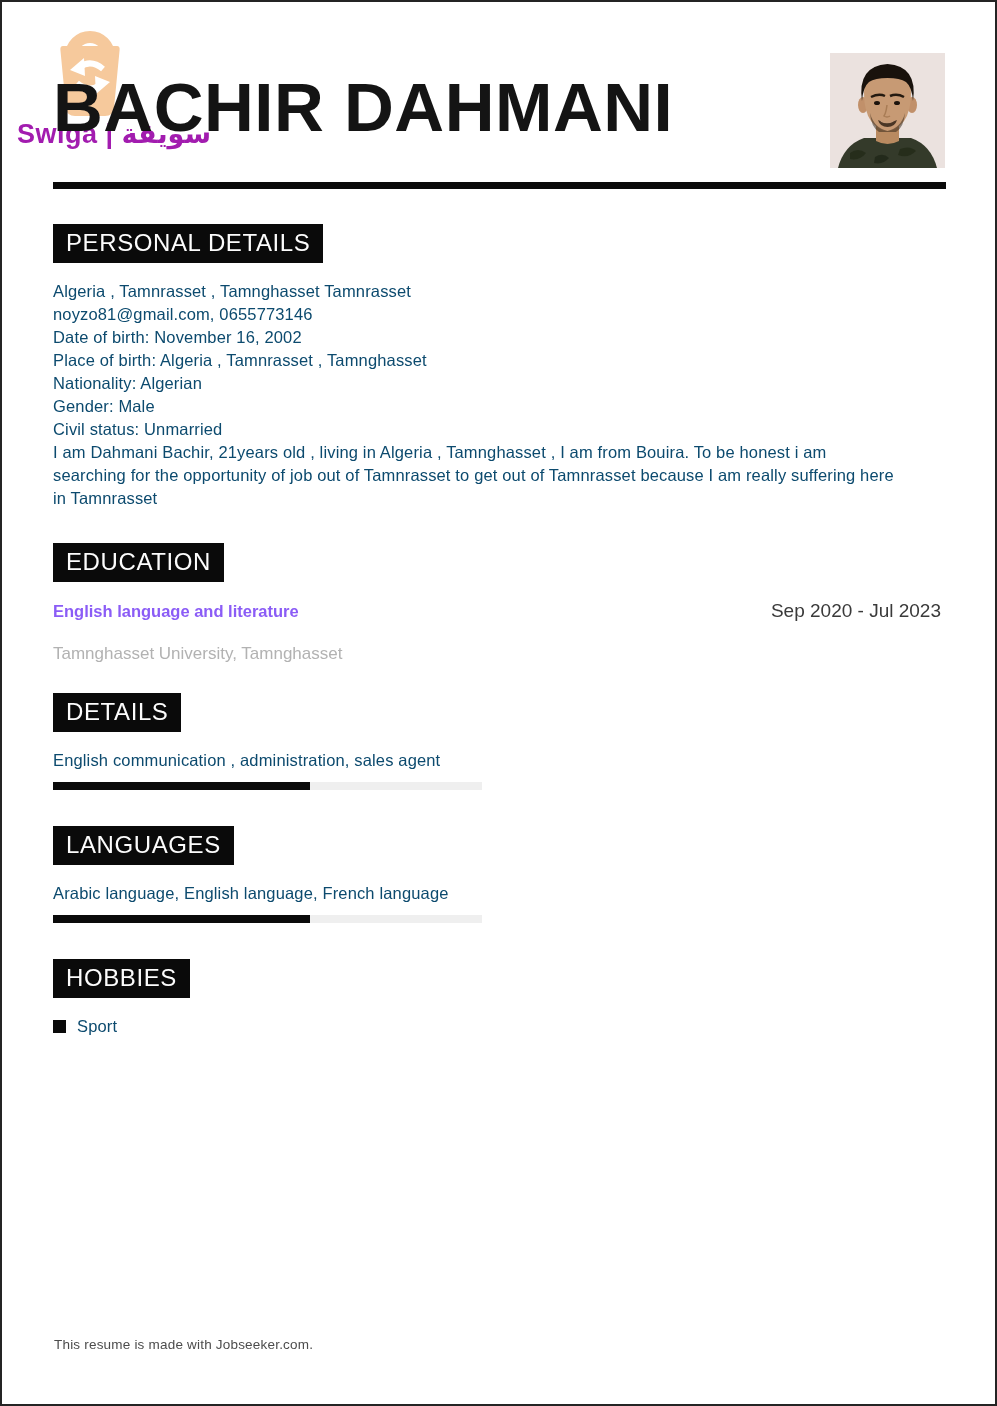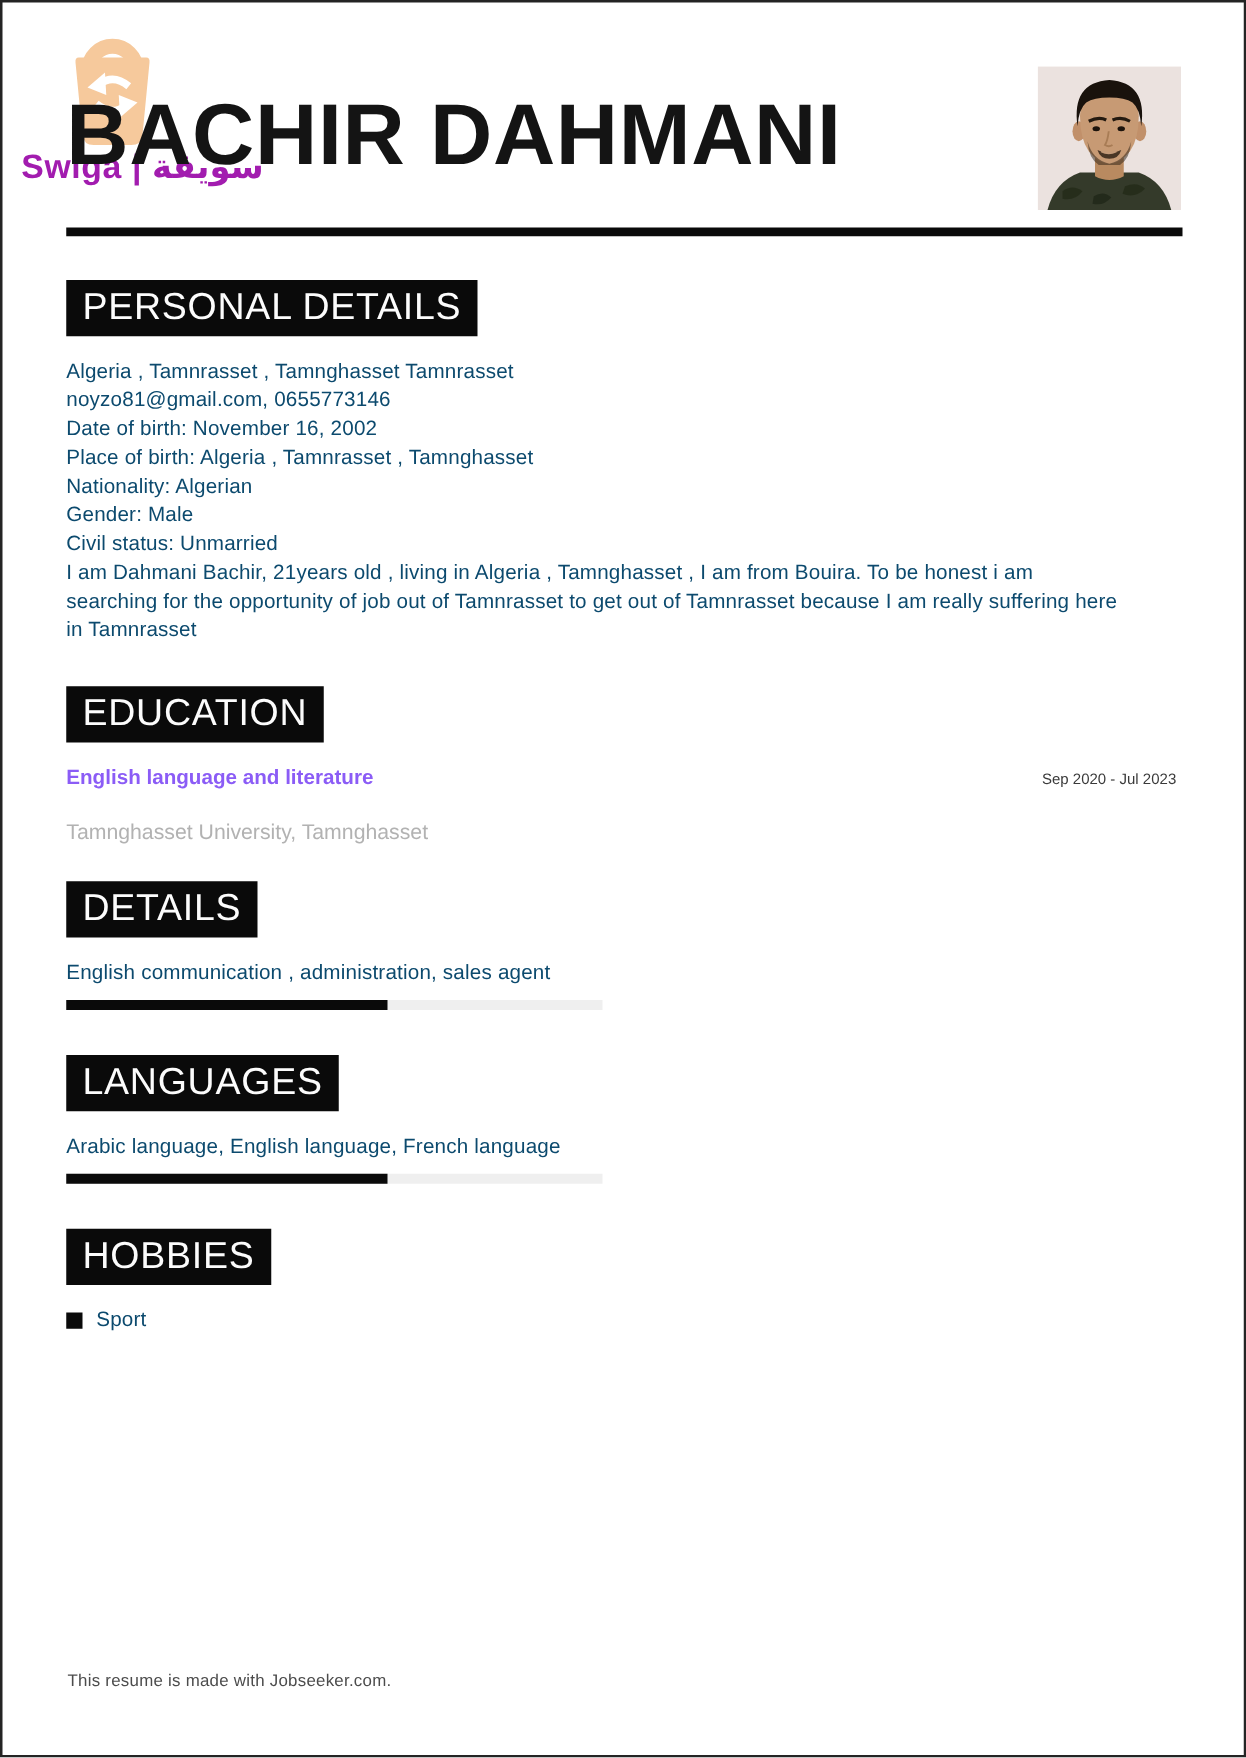--- a/index.html
+++ b/index.html
@@ -34,40 +34,40 @@
   .photo-frame { position: absolute; left: 828px; top: 51px; width: 115px; height: 115px; overflow: hidden; }
 
   .divider-bar { position: absolute; left: 51px; top: 180px; width: 893px; height: 7px; background: #0a0a0a; }
 
   
   .content { padding: 0 54px 0 51px; }
 
   .section-heading {
     display: inline-block;
     background: #0a0a0a; color: #fcfcfc;
-    font-size: 30px; font-weight: 400; line-height: 1;
+    font-size: 24px; font-weight: 400; line-height: 1;
     padding: 7px 13px 8px 13px;
     letter-spacing: 0.6px;
     margin: 0 0 17px 0;
   }
   .section { margin: 0; }
   .sec-education { margin-top: 33px; }
   .sec-skills    { margin-top: 28px; }
   .sec-languages { margin-top: 36px; }
   .sec-hobbies   { margin-top: 36px; }
 
   .detail-line, .summary-text, .wrap-text, .hobby-label {
     font-size: 16.5px; line-height: 23px; color: #0c4a6e; letter-spacing: 0.15px;
   }
   .summary-text { max-width: 845px; }
   .wrap-text { max-width: 410px; }
 
   .edu-row { display: flex; justify-content: space-between; align-items: baseline; width: 100%; }
   .edu-degree { font-size: 16.5px; line-height: 23px; font-weight: bold; color: #8b5cf6; }
-  .edu-dates  { font-size: 12px; line-height: 23px; color: #3a3a3a; }
+  .edu-dates  { font-size: 19px; line-height: 23px; color: #3a3a3a; }
   .edu-school { font-size: 17px; line-height: 23px; color: #b2b2b2; margin-top: 19px; }
 
   .bar-track { width: 429px; height: 8px; background: #efefef; margin-top: 10px; }
   .bar-fill  { height: 100%; background: #0a0a0a; width: 0; }
 
   .hobby-item { display: flex; align-items: center; }
   .square-bullet { width: 13px; height: 13px; background: #0a0a0a; margin-right: 11px; flex: 0 0 auto; }
 
   .footer-note {
     position: absolute; left: 52px; bottom: 52px;

